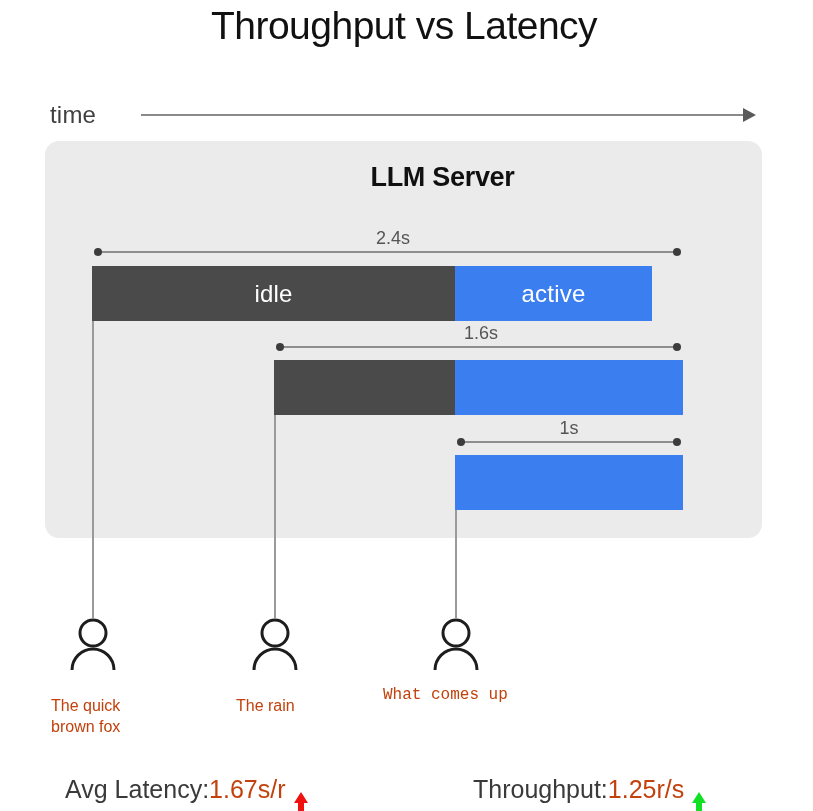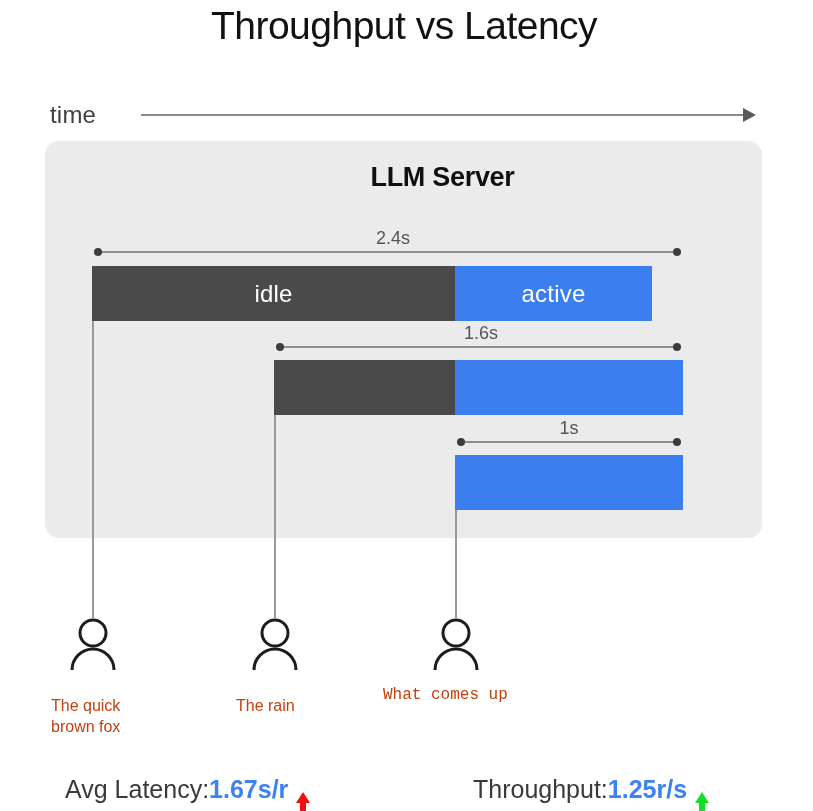--- a/index.html
+++ b/index.html
@@ -156,22 +156,22 @@
     position: absolute;
     top: 775px;
     font-size: 25px;
     color: #3a3a3a;
     white-space: nowrap;
     display: flex;
     align-items: flex-end;
     gap: 8px;
   }
   .stat .val {
-    font-weight: bold;
-    color: #3b82f6;
+    font-weight: normal;
+    color: #c2410c;
   }
   .stat .arrow {
     display: inline-block;
     width: 0; height: 0;
     position: relative;
     top: -1px;
   }
   .arrow-up-red {
     border-left: 7px solid transparent;
     border-right: 7px solid transparent;

